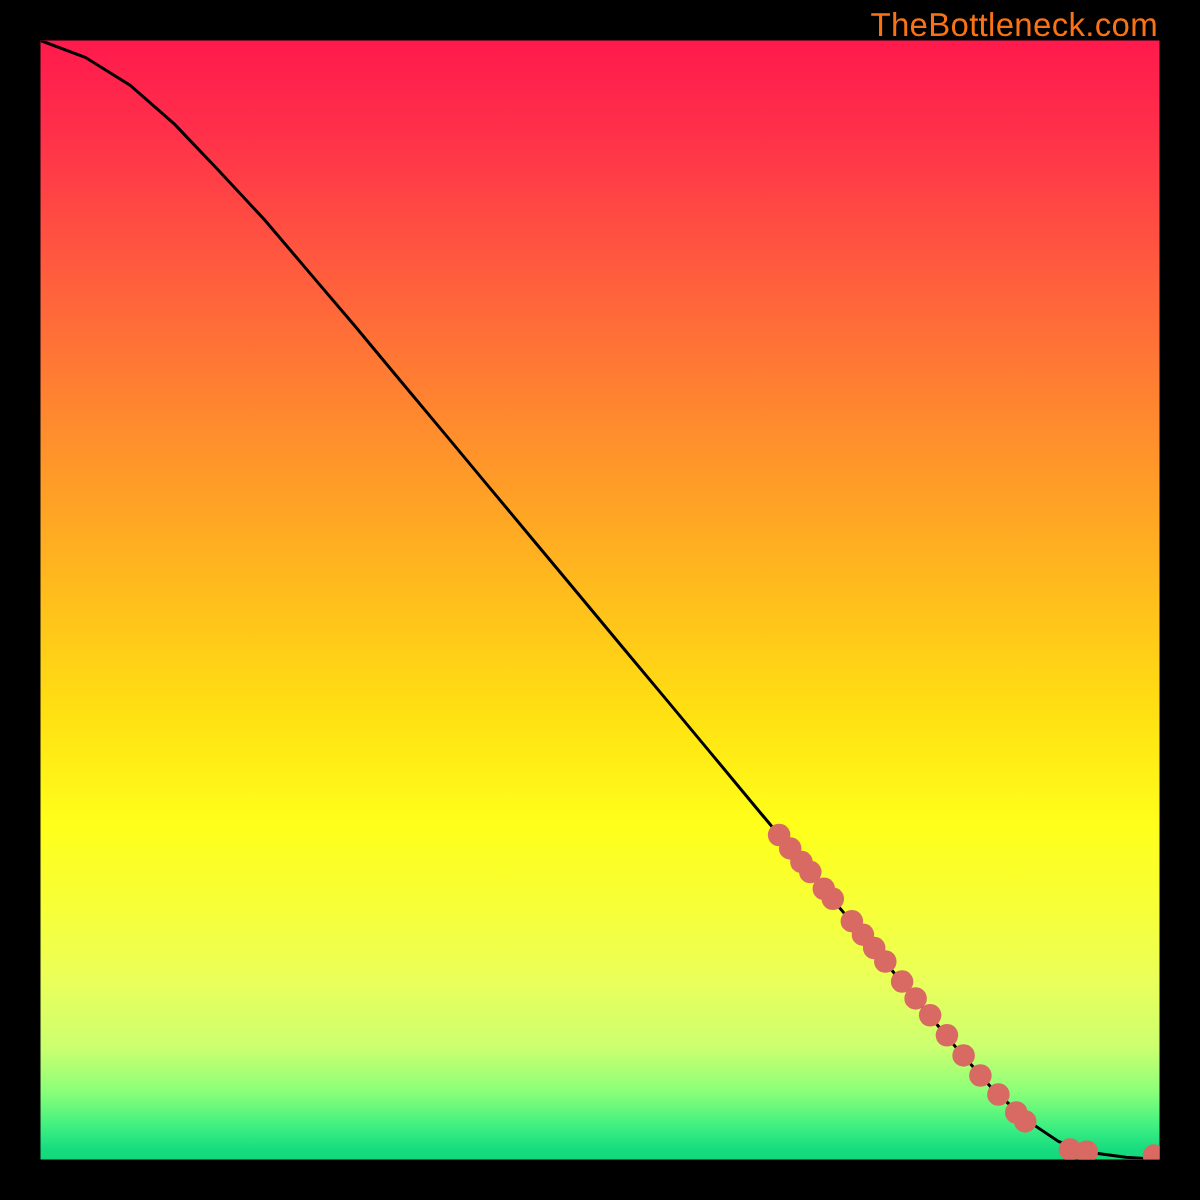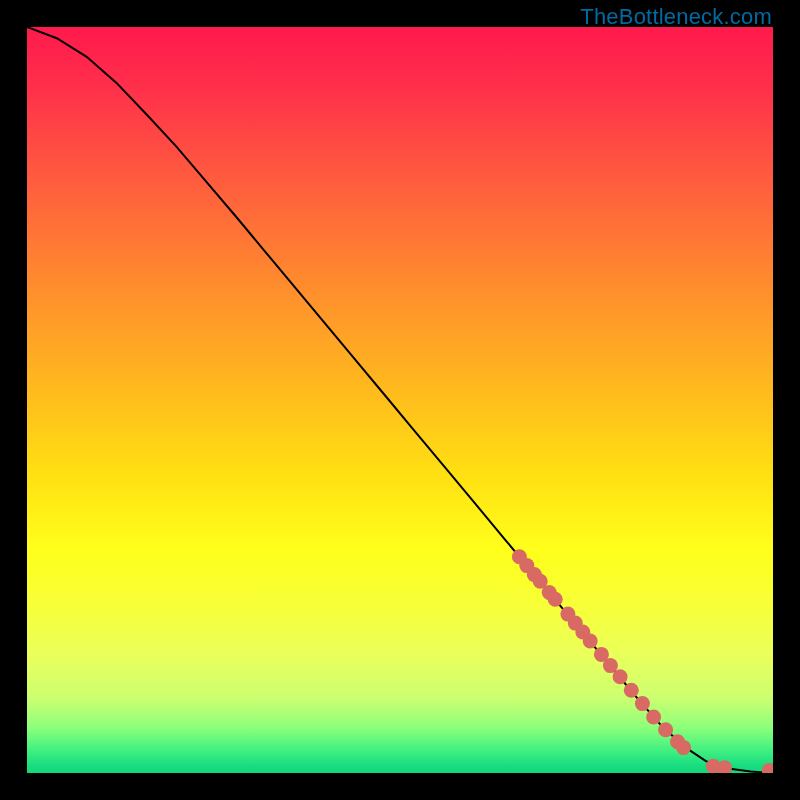--- a/index.html
+++ b/index.html
@@ -38,21 +38,21 @@
       #8aff7a 94%,
       #40f080 97%,
       #18dd80 99%,
       #12d87a 100%
     );
   }
   .attrib {
     position: absolute;
     top: 4px;
     right: 28px;
-    color: #0369a1;
+    color: #f97316;
     font-size: 22px;
     font-weight: 500;
     letter-spacing: 0.2px;
     text-align: center;
   }
   svg.curve {
     position: absolute;
     left: 0; top: 0;
     width: 746px; height: 746px;
     pointer-events: none;

